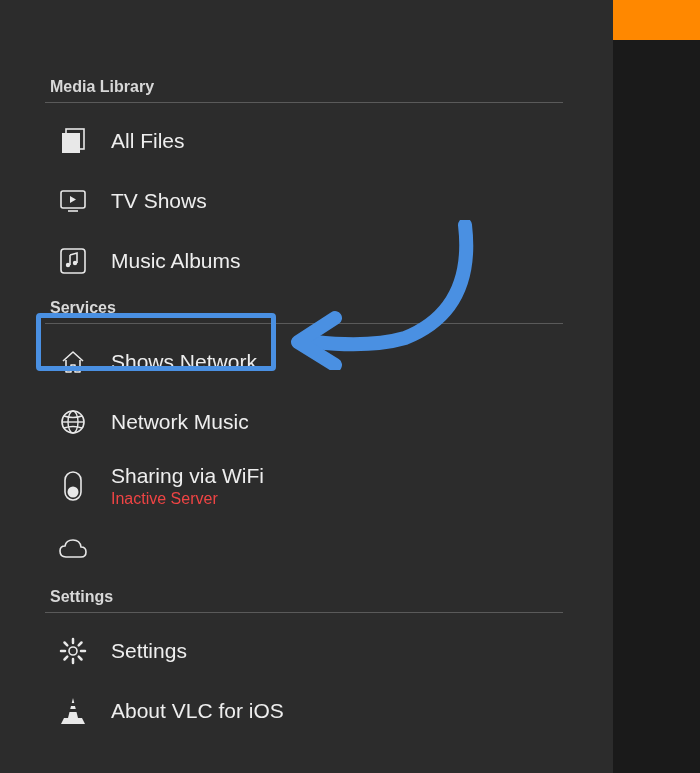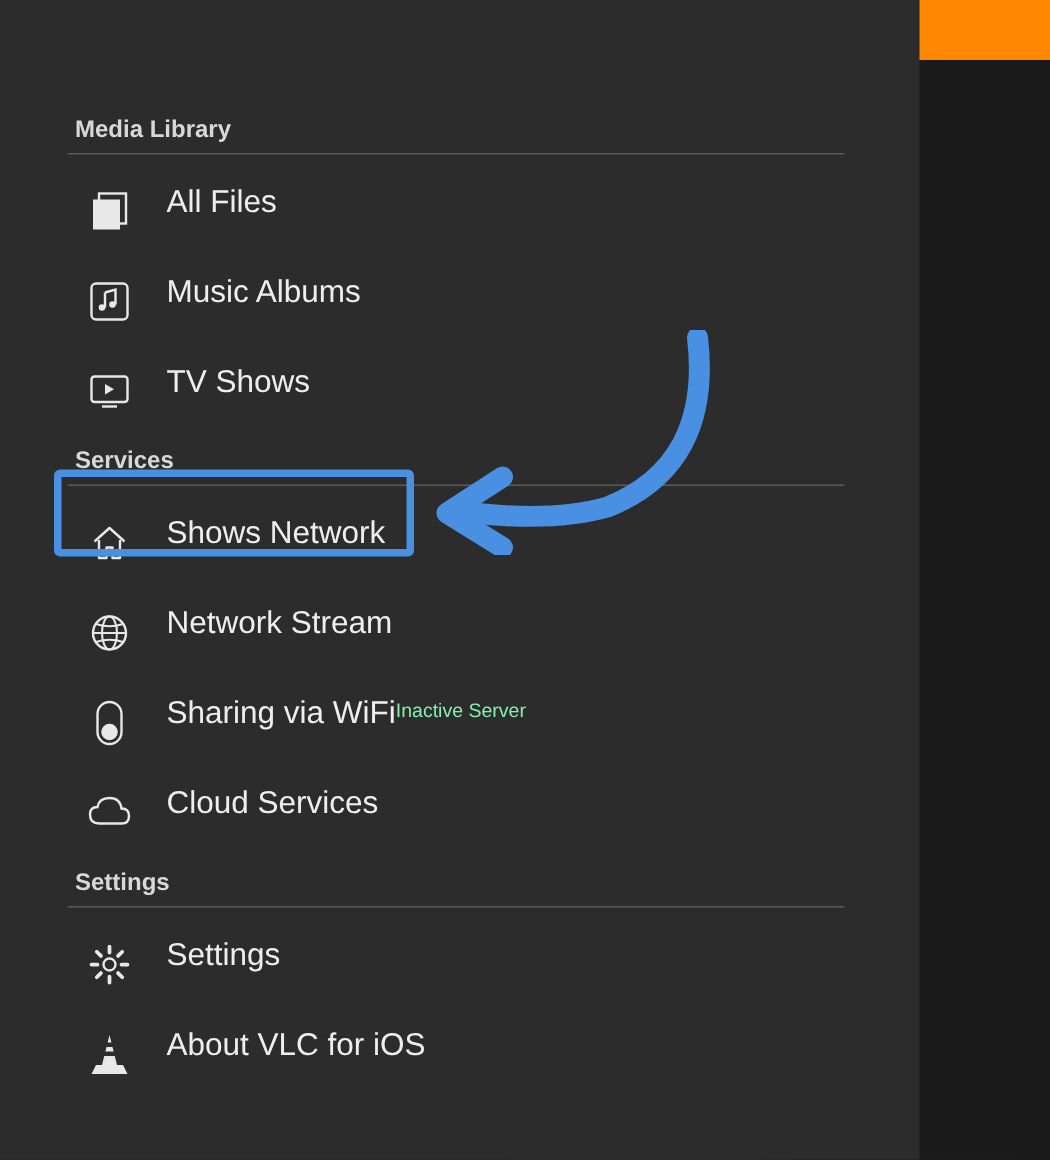--- a/index.html
+++ b/index.html
@@ -53,46 +53,47 @@
       padding: 8px 0 6px 50px;
       margin: 0 50px 0 0;
     }
     .section-divider {
       height: 1px;
       background: #5a5a5a;
       margin: 0 50px 8px 45px;
     }
     .menu-item {
       display: flex;
+      align-items: center;
       padding: 12px 0 12px 55px;
       cursor: pointer;
       position: relative;
     }
     .menu-item .icon-wrap {
       width: 36px;
       height: 36px;
       display: flex;
       align-items: center;
       justify-content: center;
       margin-right: 20px;
       flex-shrink: 0;
     }
     .menu-item .label {
       font-size: 21px;
       font-weight: 400;
       color: #eeeeee;
     }
     .menu-item .sublabel {
-      font-size: 13px;
-      color: #86efac;
+      font-size: 16px;
+      color: #ef4444;
       margin-top: 2px;
     }
     .menu-item .text-col {
       display: flex;
-      flex-direction: row;
+      flex-direction: column;
     }
     .highlight-box {
       position: absolute;
       border: 5px solid #4a90e2;
       border-radius: 4px;
       pointer-events: none;
     }
     .annotation-arrow {
       position: absolute;
       pointer-events: none;
@@ -126,38 +127,38 @@
         <rect x="8" y="3" width="18" height="20" fill="none" stroke="#e8e8e8" stroke-width="1.6"></rect>
         <rect x="4" y="7" width="18" height="20" fill="#e8e8e8"></rect>
       </svg>
     </span>
     <span class="label">All Files</span>
   </div>
 
   <div class="menu-item">
     <span class="icon-wrap">
       <svg width="30" height="30" viewBox="0 0 30 30">
+        <rect x="3" y="5" width="24" height="17" rx="2" fill="none" stroke="#e8e8e8" stroke-width="1.6"></rect>
+        <path d="M12 10 L18 13.5 L12 17 Z" fill="#e8e8e8"></path>
+        <line x1="10" y1="25" x2="20" y2="25" stroke="#e8e8e8" stroke-width="1.6"></line>
+      </svg>
+    </span>
+    <span class="label">TV Shows</span>
+  </div>
+
+  <div class="menu-item">
+    <span class="icon-wrap">
+      <svg width="30" height="30" viewBox="0 0 30 30">
         <rect x="3" y="3" width="24" height="24" rx="3" fill="none" stroke="#e8e8e8" stroke-width="1.6"></rect>
         <path d="M12 9 L19 7 L19 17 M12 9 L12 19" fill="none" stroke="#e8e8e8" stroke-width="1.6"></path>
         <circle cx="10" cy="19" r="2.2" fill="#e8e8e8"></circle>
         <circle cx="17" cy="17" r="2.2" fill="#e8e8e8"></circle>
       </svg>
     </span>
     <span class="label">Music Albums</span>
-  </div>
-
-  <div class="menu-item">
-    <span class="icon-wrap">
-      <svg width="30" height="30" viewBox="0 0 30 30">
-        <rect x="3" y="5" width="24" height="17" rx="2" fill="none" stroke="#e8e8e8" stroke-width="1.6"></rect>
-        <path d="M12 10 L18 13.5 L12 17 Z" fill="#e8e8e8"></path>
-        <line x1="10" y1="25" x2="20" y2="25" stroke="#e8e8e8" stroke-width="1.6"></line>
-      </svg>
-    </span>
-    <span class="label">TV Shows</span>
   </div>
 
   <div class="section-header">Services</div>
   <div class="section-divider"></div>
 
   <div class="menu-item" style="position:relative;">
     <span class="icon-wrap">
       <svg width="30" height="30" viewBox="0 0 30 30">
         <path d="M5 14 L15 5 L25 14" fill="none" stroke="#e8e8e8" stroke-width="1.6" stroke-linejoin="round"></path>
         <path d="M8 13 L8 25 L13 25 L13 18 L17 18 L17 25 L22 25 L22 13" fill="none" stroke="#e8e8e8" stroke-width="1.6" stroke-linejoin="round"></path>
@@ -169,21 +170,21 @@
   <div class="menu-item">
     <span class="icon-wrap">
       <svg width="30" height="30" viewBox="0 0 30 30">
         <circle cx="15" cy="15" r="11" fill="none" stroke="#e8e8e8" stroke-width="1.6"></circle>
         <ellipse cx="15" cy="15" rx="5" ry="11" fill="none" stroke="#e8e8e8" stroke-width="1.4"></ellipse>
         <line x1="4" y1="15" x2="26" y2="15" stroke="#e8e8e8" stroke-width="1.4"></line>
         <path d="M6 9 Q15 12 24 9" fill="none" stroke="#e8e8e8" stroke-width="1.4"></path>
         <path d="M6 21 Q15 18 24 21" fill="none" stroke="#e8e8e8" stroke-width="1.4"></path>
       </svg>
     </span>
-    <span class="label">Network Stream</span>
+    <span class="label">Network Music</span>
   </div>
 
 
   <div class="menu-item">
     <span class="icon-wrap">
       <svg width="26" height="34" viewBox="0 0 26 34">
         <rect x="5" y="3" width="16" height="28" rx="8" fill="none" stroke="#e8e8e8" stroke-width="1.6"></rect>
         <circle cx="13" cy="23" r="5.5" fill="#e8e8e8"></circle>
       </svg>
     </span>
@@ -192,21 +193,20 @@
       <span class="sublabel">Inactive Server</span>
     </div>
   </div>
 
   <div class="menu-item">
     <span class="icon-wrap">
       <svg width="32" height="30" viewBox="0 0 32 30">
         <path d="M9 22 Q3 22 3 16 Q3 11 8 11 Q9 5 16 5 Q23 5 24 12 Q29 12 29 17 Q29 22 24 22 Z" fill="none" stroke="#e8e8e8" stroke-width="1.6"></path>
       </svg>
     </span>
-    <span class="label">Cloud Services</span>
   </div>
 
   <div class="section-header">Settings</div>
   <div class="section-divider"></div>
 
   <div class="menu-item">
     <span class="icon-wrap">
       <svg width="30" height="30" viewBox="0 0 30 30">
         <circle cx="15" cy="15" r="4" fill="none" stroke="#e8e8e8" stroke-width="1.6"></circle>
         <path d="M15 3 L15 7 M15 23 L15 27 M3 15 L7 15 M23 15 L27 15 M6.5 6.5 L9.3 9.3 M20.7 20.7 L23.5 23.5 M6.5 23.5 L9.3 20.7 M20.7 9.3 L23.5 6.5" stroke="#e8e8e8" stroke-width="2.5" stroke-linecap="round"></path>

